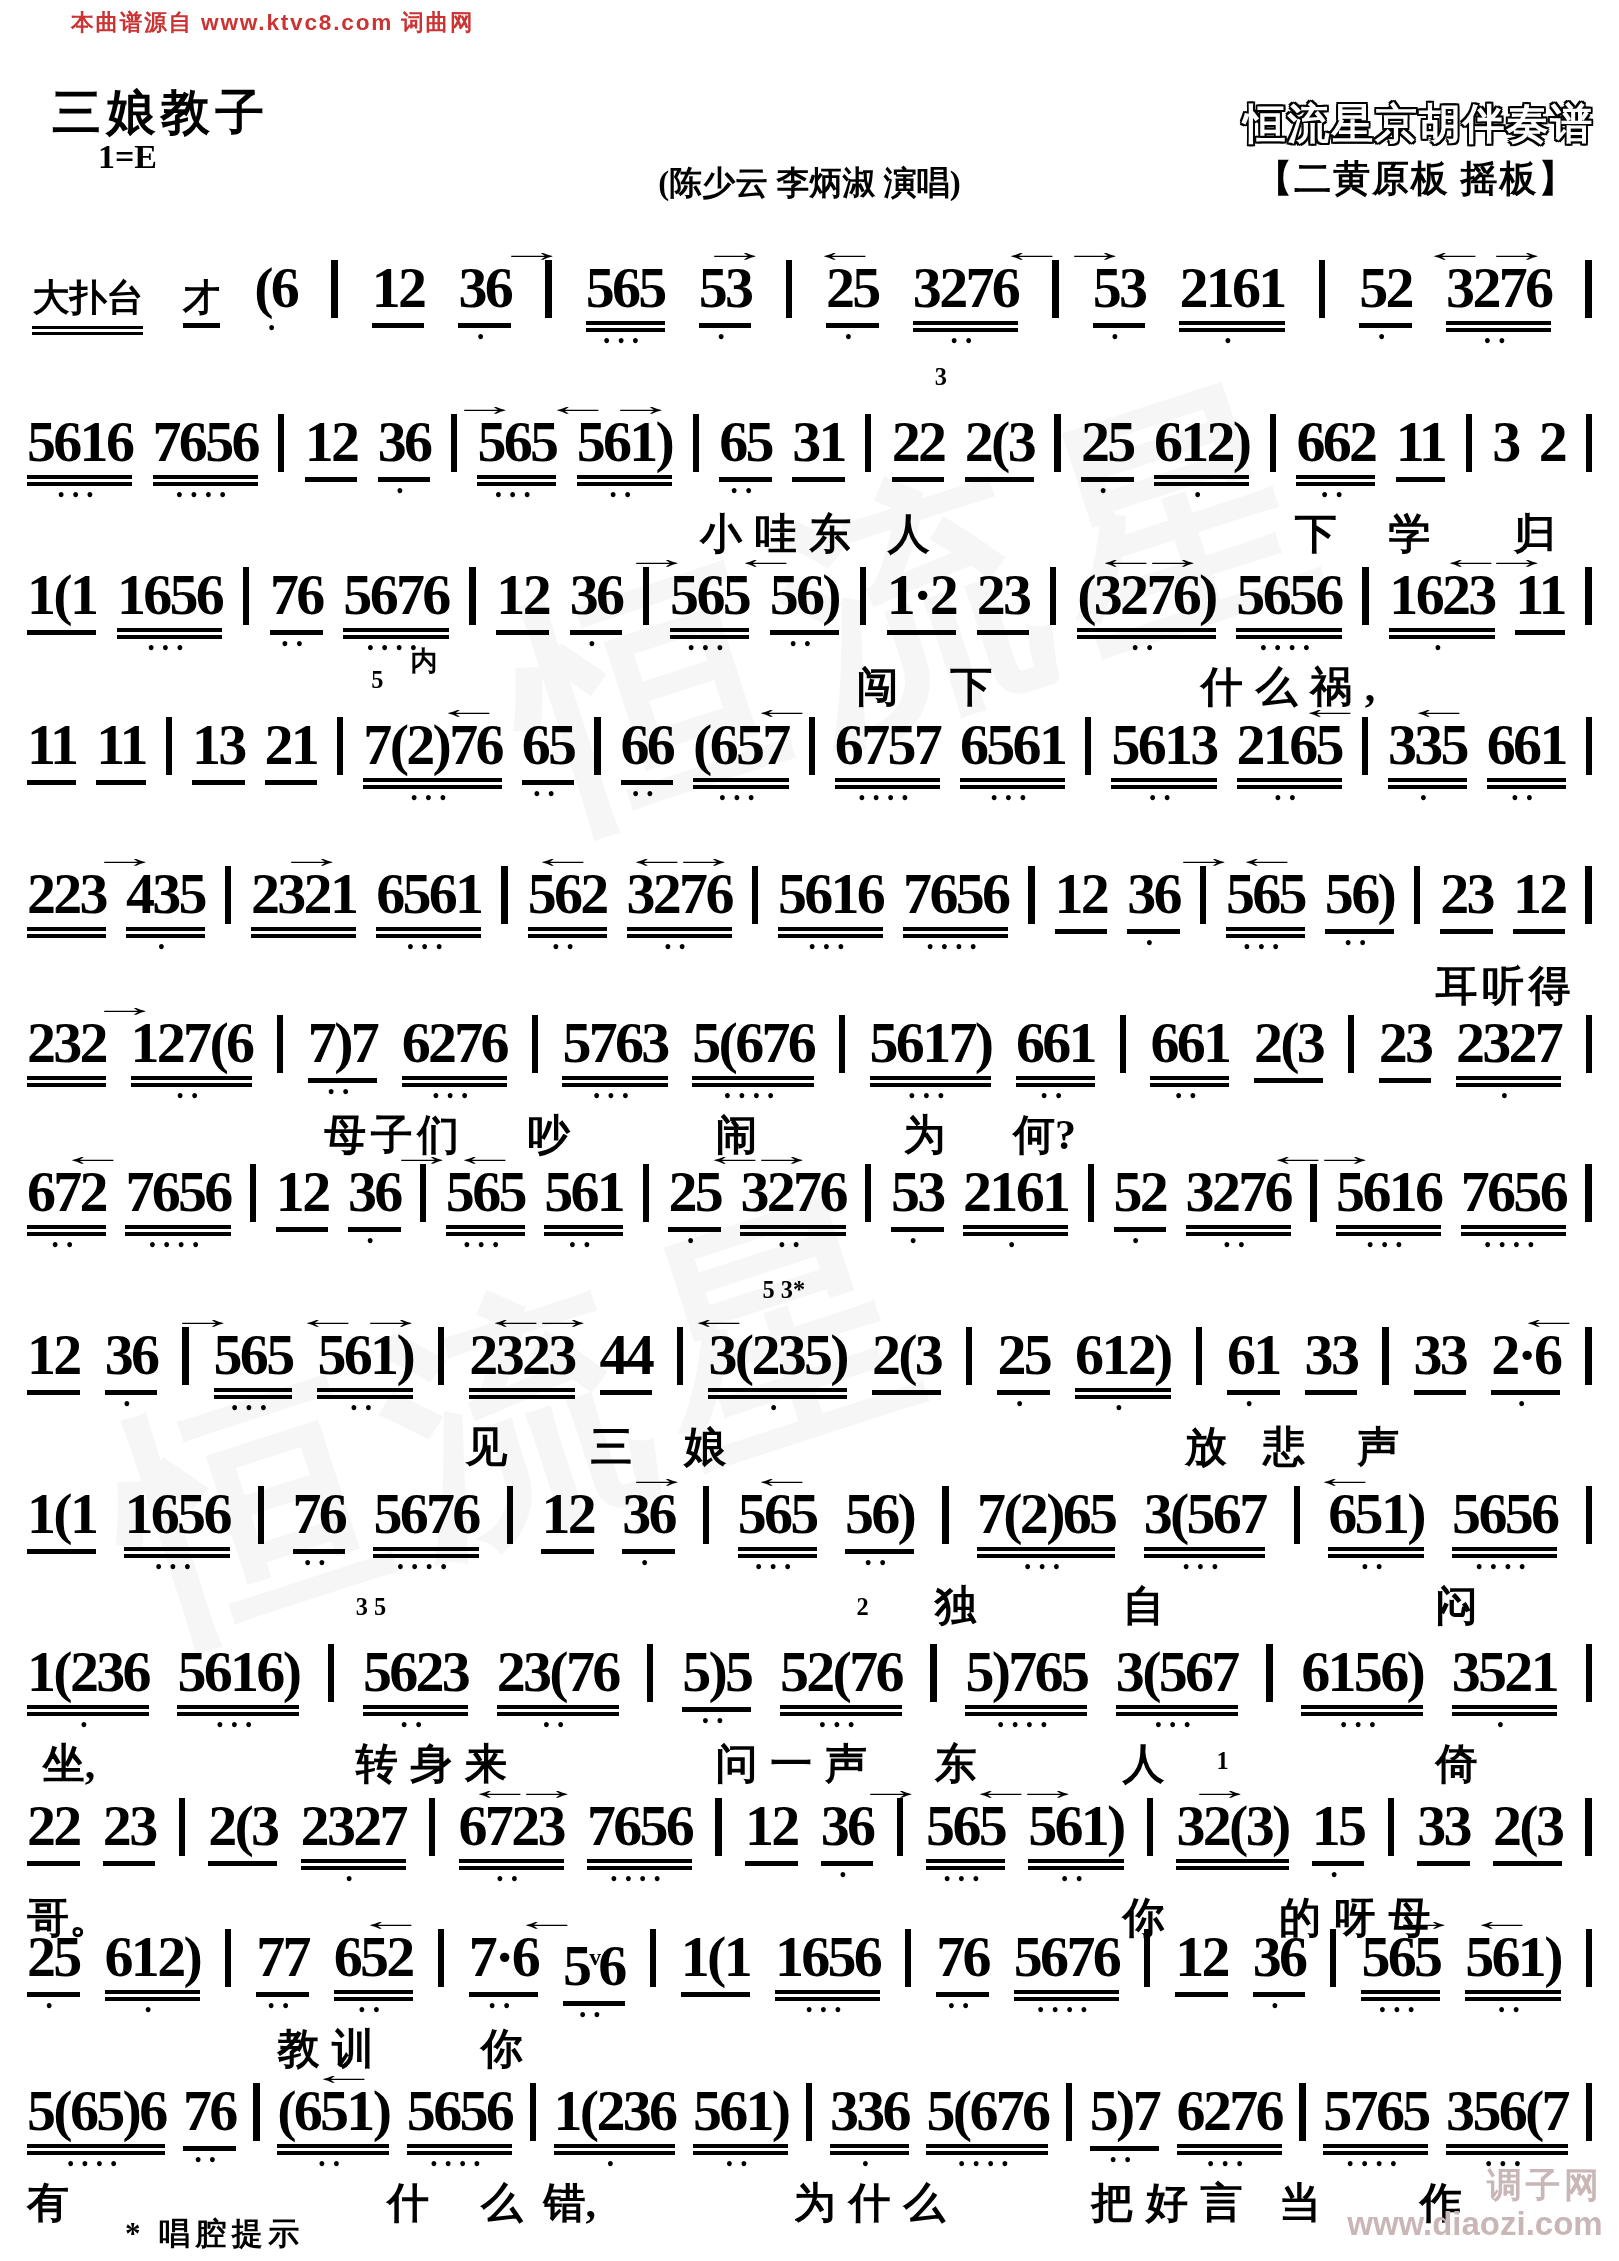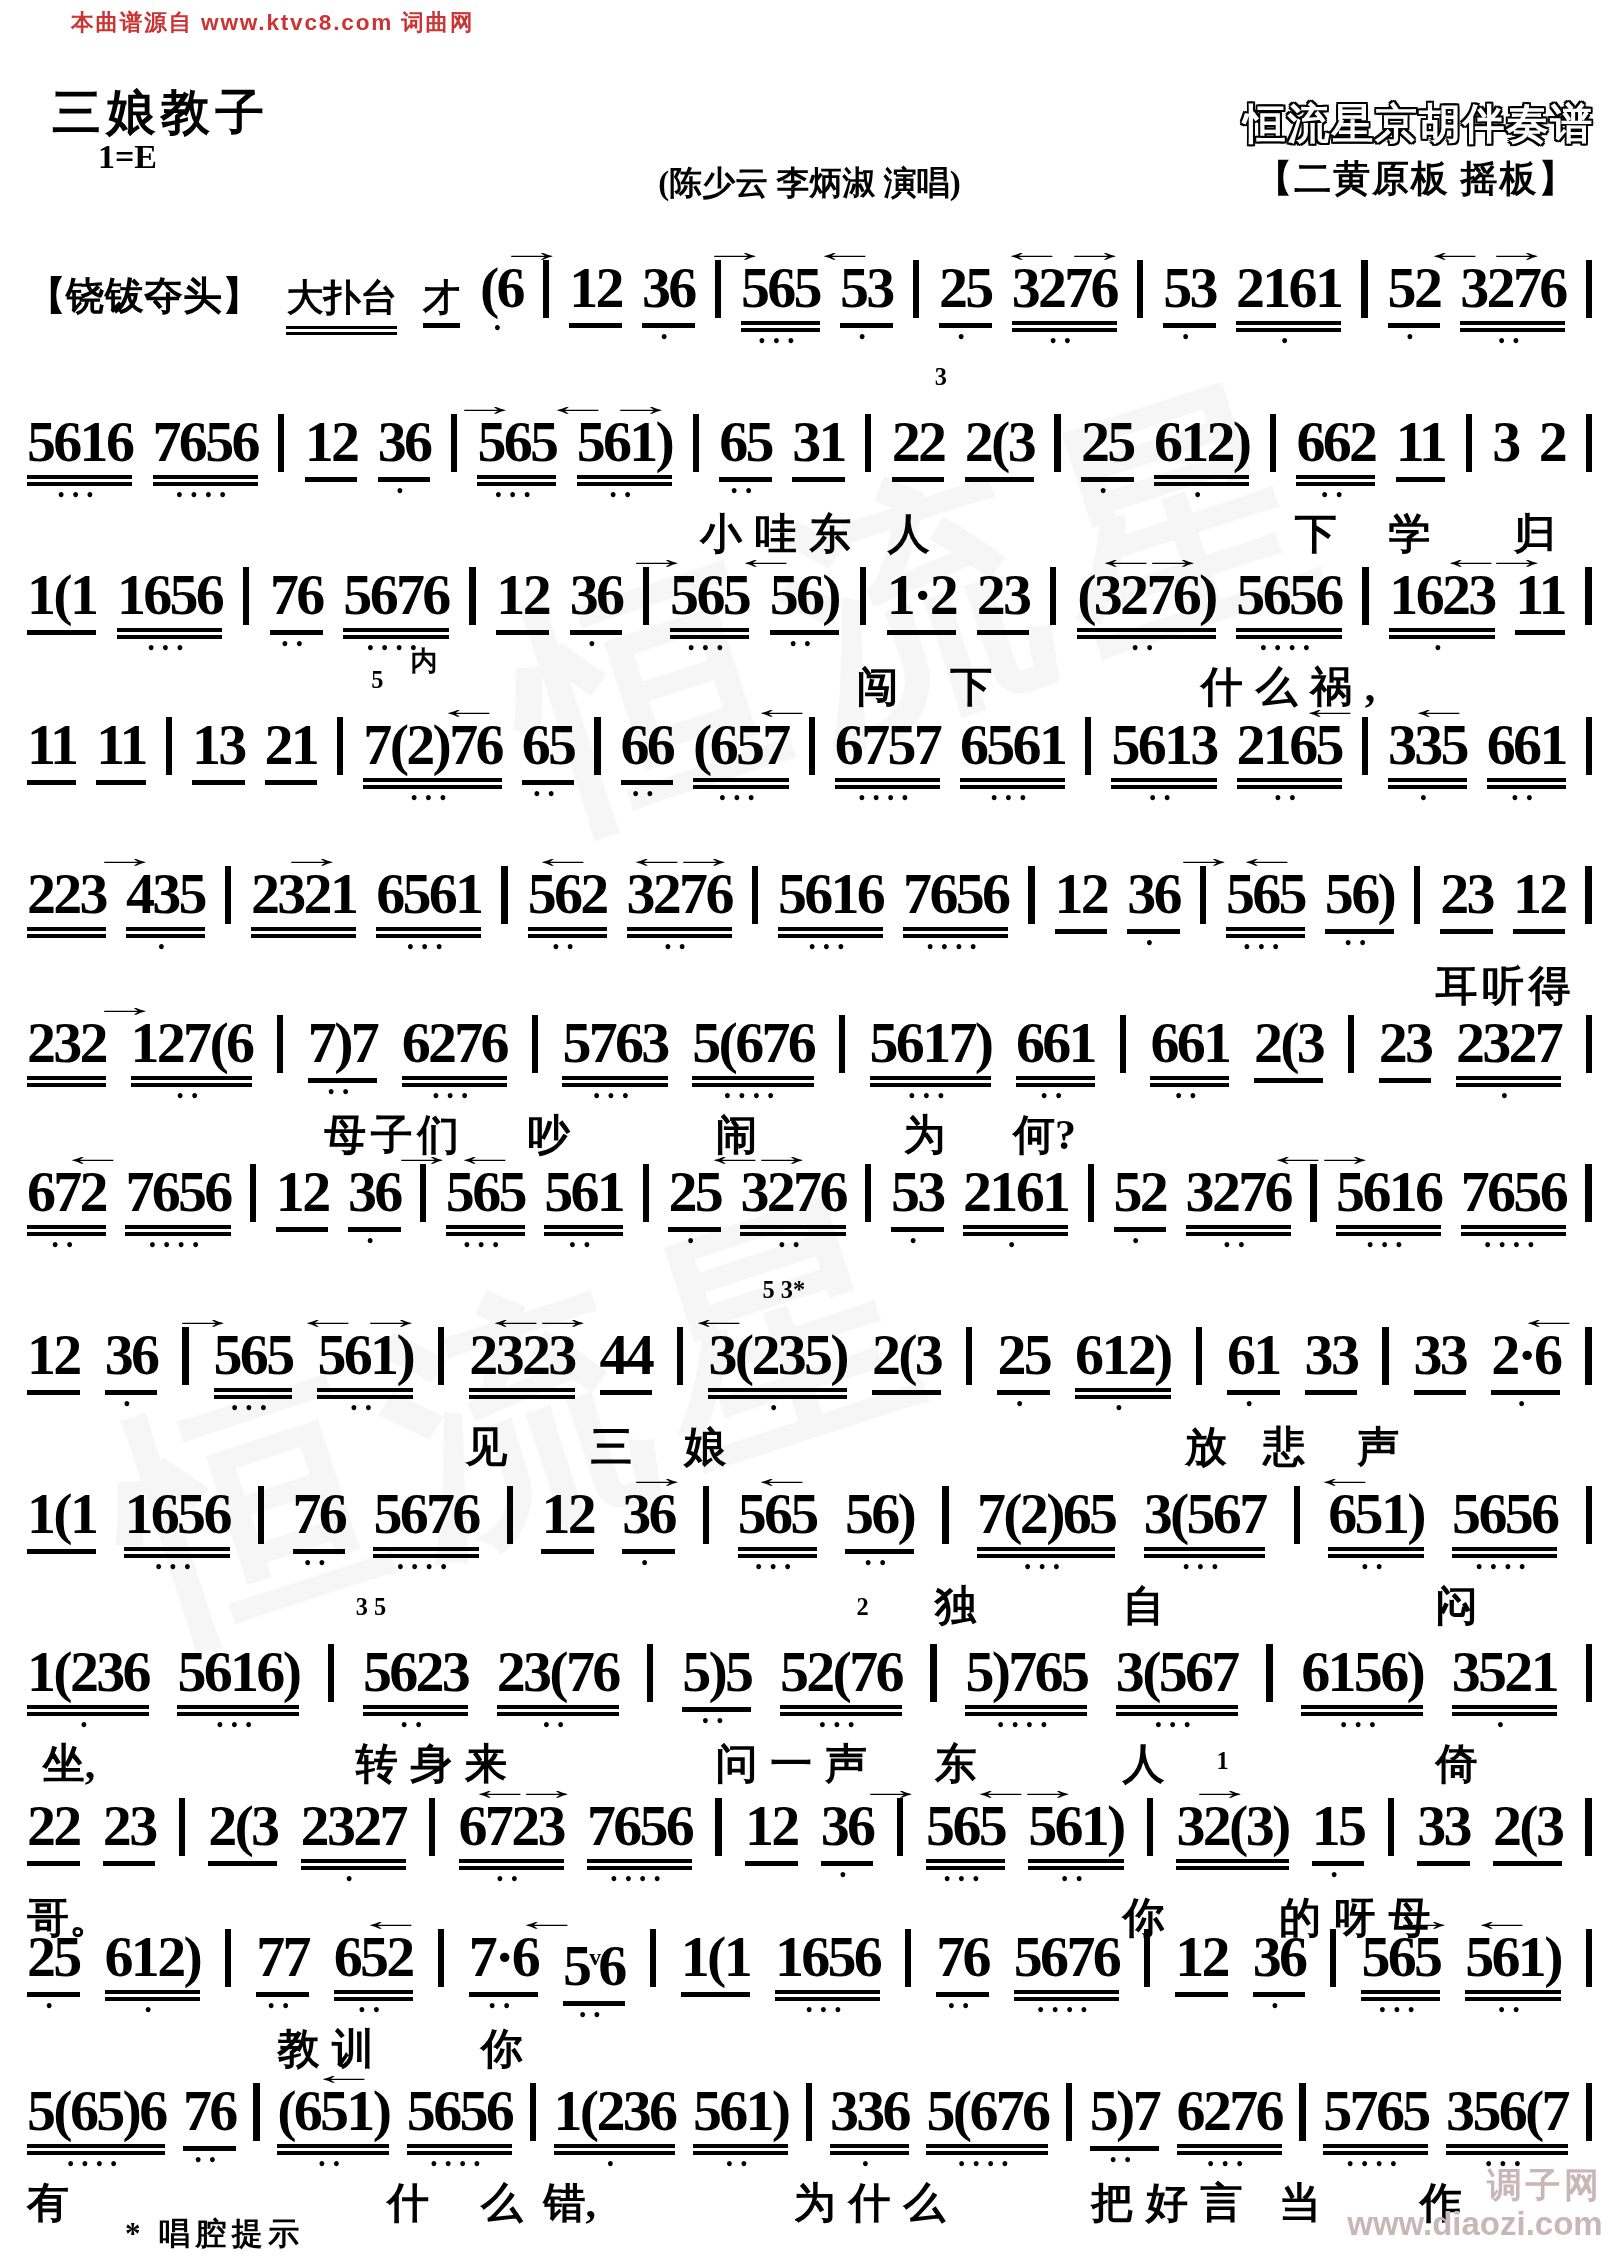--- a/index.html
+++ b/index.html
@@ -65,21 +65,20 @@
   <div id="score">
       <div class="line" style="top: 258px;">
         <span class="ann ar" style="left: 30%;">→</span>
         <span class="ann ar" style="left: 43%;">→</span>
         <span class="ann ar" style="left: 50%;">←</span>
         <span class="ann ar" style="left: 62%;">←</span>
         <span class="ann ar" style="left: 66%;">→</span>
         <span class="ann ar" style="left: 89%;">←</span>
         <span class="ann ar" style="left: 93%;">→</span>
         <div class="notes">
-          <span class="pre p1">【铙钹夺头】</span>
           <span class="pre p2">大扑台</span>
           <span class="pre p3">才</span>
           <span class="grp">
             <span class="num ">(6</span>
             <span class="dots">•</span>
           </span>
           <span class="bl"></span>
           <span class="grp">
             <span class="num u1">12</span>
           </span>

